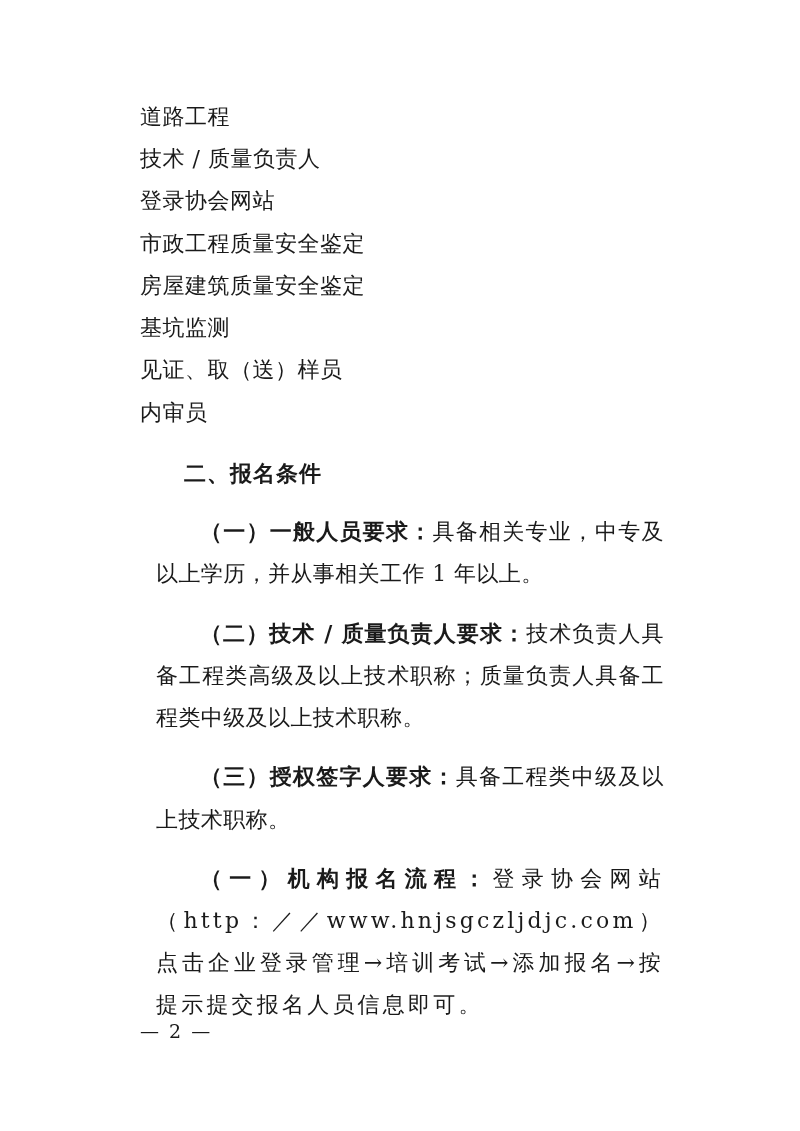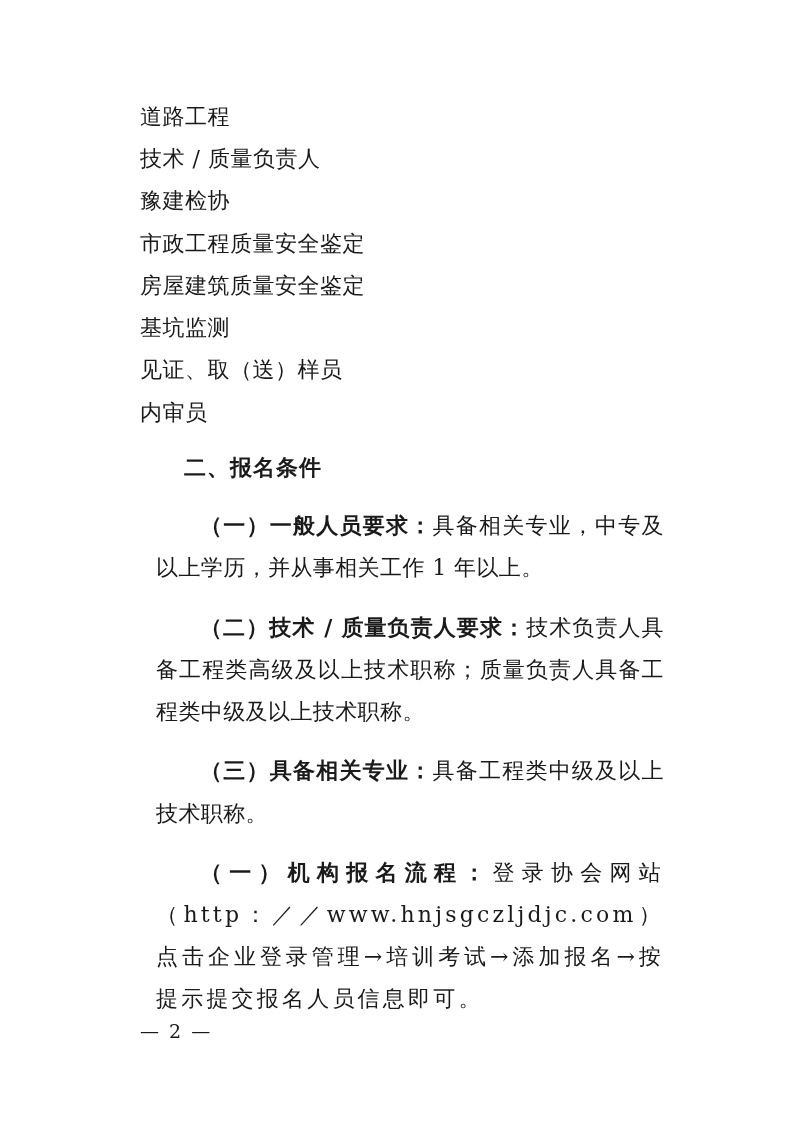--- a/index.html
+++ b/index.html
@@ -27,21 +27,21 @@
     font-size: 22px;
     line-height: 1.92;
   }
   .list-line {
     margin: 0;
     padding: 0;
     white-space: nowrap;
     letter-spacing: 0.5px;
   }
   .section-heading {
-    margin: 12px 0 0 0;
+    margin: 18px 0 0 0;
     font-weight: bold;
     text-indent: 2em;
     letter-spacing: 1px;
   }
   .para {
     margin: 16px;
     text-indent: 2em;
     text-align: justify;
     text-justify: inter-ideograph;
     letter-spacing: 0.4px;
@@ -70,34 +70,34 @@
   }
 </style>
 </head>
 <body>
 
 <div class="page">
   <div class="doc-body">
 
     <p class="list-line">道路工程</p>
     <p class="list-line">技术 / 质量负责人</p>
-    <p class="list-line">豫建检协</p>
+    <p class="list-line">登录协会网站</p>
     <p class="list-line">市政工程质量安全鉴定</p>
     <p class="list-line">房屋建筑质量安全鉴定</p>
     <p class="list-line">基坑监测</p>
     <p class="list-line">见证、取（送）样员</p>
     <p class="list-line">内审员</p>
 
     <p class="section-heading">二、报名条件</p>
 
     <p class="para"><span class="lead">（一）一般人员要求：</span><span>具备相关专业，中专及以上学历，并从事相关工作 1 年以上。</span></p>
 
     <p class="para spaced"><span class="lead">（二）技术 / 质量负责人要求：</span><span>技术负责人具备工程类高级及以上技术职称；质量负责人具备工程类中级及以上技术职称。</span></p>
 
-    <p class="para spaced"><span class="lead">（三）具备相关专业：</span><span>具备工程类中级及以上技术职称。</span></p>
+    <p class="para spaced"><span class="lead">（三）授权签字人要求：</span><span>具备工程类中级及以上技术职称。</span></p>
 
 
 
     <p class="para wide"><span class="lead">（一）机构报名流程：</span><span>登录协会网站（http：／／www.hnjsgczljdjc.com）点击企业登录管理→培训考试→添加报名→按提示提交报名人员信息即可。</span></p>
 
   </div>
 
   <div class="page-number">
     <span>— 2 —</span>
   </div>

